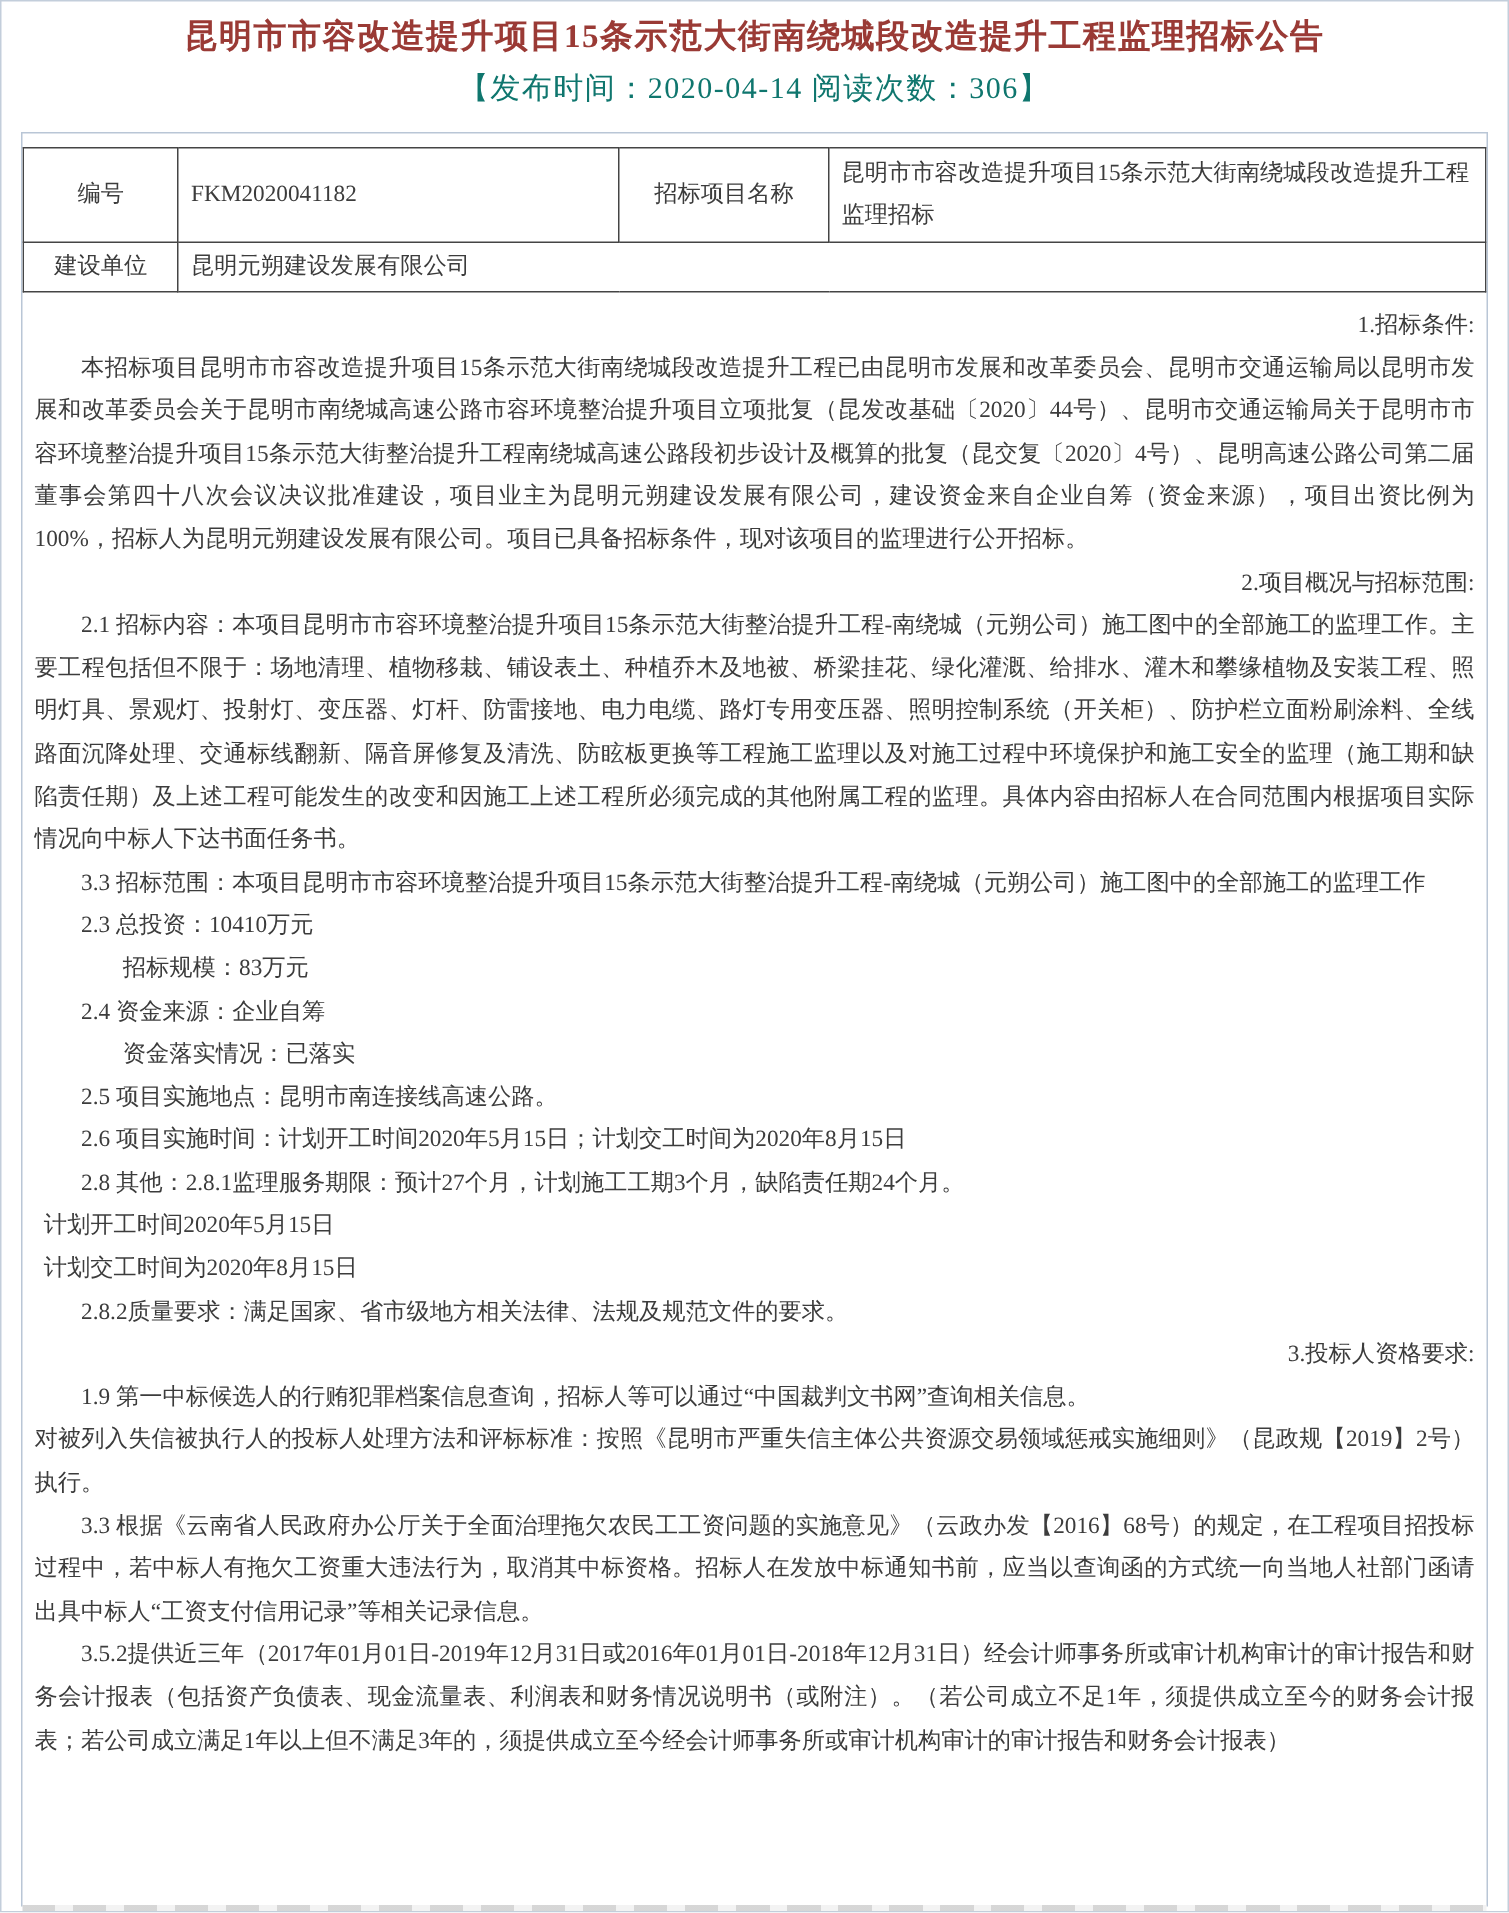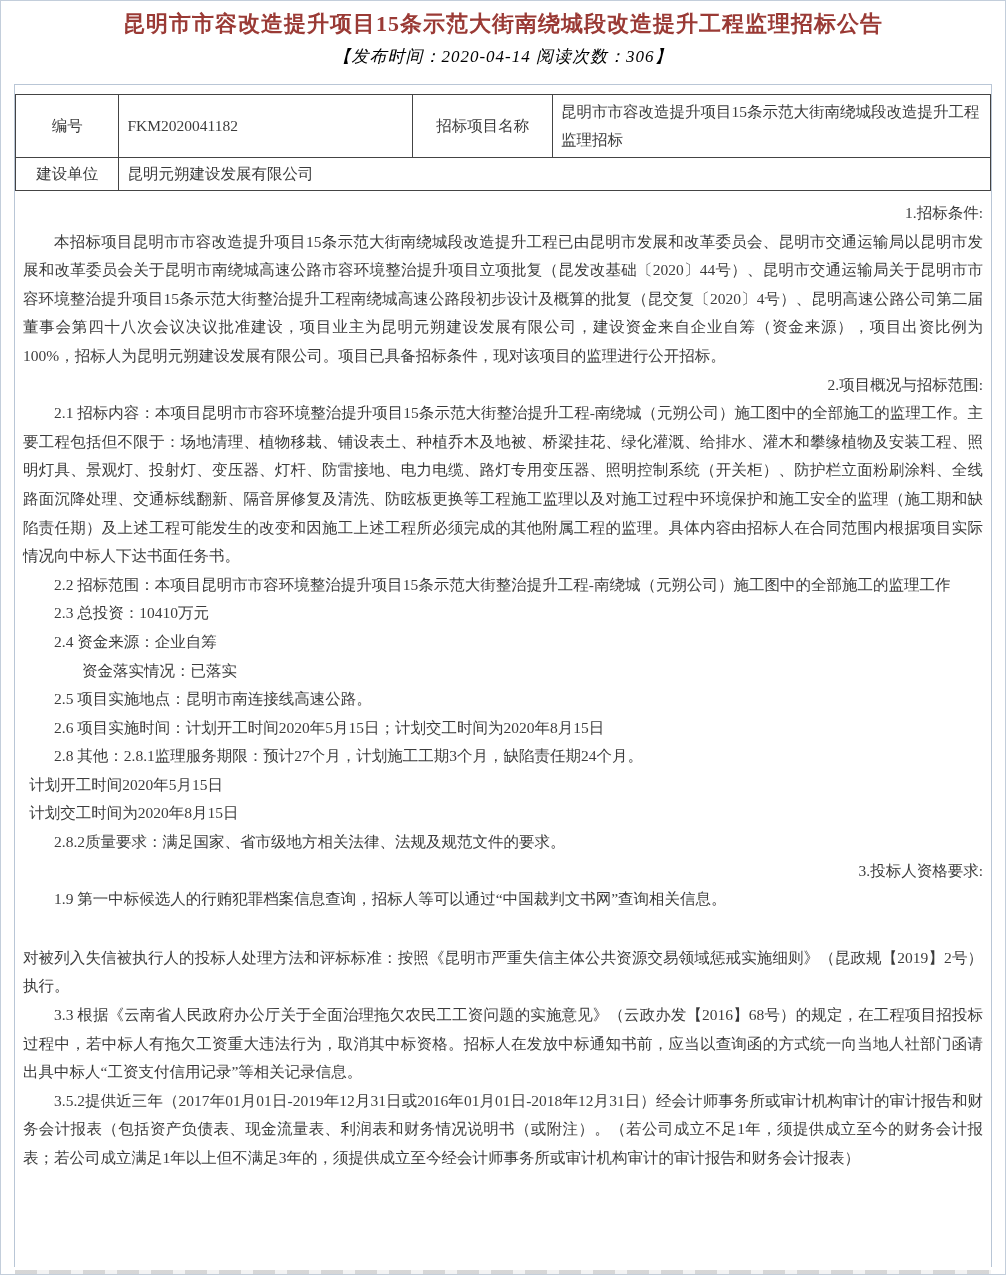--- a/index.html
+++ b/index.html
@@ -15,24 +15,23 @@
   .title{
     margin:0;
     font-size:22px;
     font-weight:bold;
     color:#9a3a35;
     letter-spacing:1px;
     line-height:28px;
   }
   .meta{
     margin-top:7px;
-    font-size:17px;
-    color:#000000;
+    font-size:20px;
+    color:#0f766e;
     letter-spacing:1px;
-    font-style:italic;
   }
   .content{
     margin:16px 13px 0 13px;
     border-top:1px solid #b9c6d6;
     border-left:1px solid #b9c6d6;
     border-right:1px solid #b9c6d6;
     height:1182px;
     overflow:hidden;
   }
   table.info{
@@ -61,21 +60,21 @@
     padding:8px 8px 0 8px;
     font-size:15.5px;
     color:#3c3c3c;
     line-height:28.6px;
   }
   .bodytext p{margin:0;text-align:justify;word-break:break-word;}
   p.heading{text-indent:0;text-align:right;}
   p.para{text-indent:2em;}
   p.sub{text-indent:3.8em;text-align:left;}
   p.plan{text-indent:0.4em;text-align:left;}
-  p.cont{text-indent:0;margin-top:30px;}
+  p.cont{text-indent:0;}
   .cutoff{
     position:absolute;
     left:14px;right:14px;bottom:0;
     height:4px;
     background:repeating-linear-gradient(90deg,#c9c9c9 0 22px,#efefef 22px 34px);
     opacity:0.75;
   }
 </style>
 </head>
 <body>
@@ -102,22 +101,23 @@
         <td colspan="3">昆明元朔建设发展有限公司</td>
       </tr>
     </tbody>
       </table>
 
     <div class="bodytext" id="body-text">
         <p class="heading">1.招标条件:</p>
         <p class="para">本招标项目昆明市市容改造提升项目15条示范大街南绕城段改造提升工程已由昆明市发展和改革委员会、昆明市交通运输局以昆明市发展和改革委员会关于昆明市南绕城高速公路市容环境整治提升项目立项批复（昆发改基础〔2020〕44号）、昆明市交通运输局关于昆明市市容环境整治提升项目15条示范大街整治提升工程南绕城高速公路段初步设计及概算的批复（昆交复〔2020〕4号）、昆明高速公路公司第二届董事会第四十八次会议决议批准建设，项目业主为昆明元朔建设发展有限公司，建设资金来自企业自筹（资金来源），项目出资比例为100%，招标人为昆明元朔建设发展有限公司。项目已具备招标条件，现对该项目的监理进行公开招标。</p>
         <p class="heading">2.项目概况与招标范围:</p>
         <p class="para">2.1 招标内容：本项目昆明市市容环境整治提升项目15条示范大街整治提升工程-南绕城（元朔公司）施工图中的全部施工的监理工作。主要工程包括但不限于：场地清理、植物移栽、铺设表土、种植乔木及地被、桥梁挂花、绿化灌溉、给排水、灌木和攀缘植物及安装工程、照明灯具、景观灯、投射灯、变压器、灯杆、防雷接地、电力电缆、路灯专用变压器、照明控制系统（开关柜）、防护栏立面粉刷涂料、全线路面沉降处理、交通标线翻新、隔音屏修复及清洗、防眩板更换等工程施工监理以及对施工过程中环境保护和施工安全的监理（施工期和缺陷责任期）及上述工程可能发生的改变和因施工上述工程所必须完成的其他附属工程的监理。具体内容由招标人在合同范围内根据项目实际情况向中标人下达书面任务书。</p>
-        <p class="para">2.2 招标范围：本项目昆明市市容环境整治提升项目15条示范大街整治提升工程-南绕城（元朔公司）施工图中的全部施工的监理工作</p>
+        <p class="para">3.3 招标范围：本项目昆明市市容环境整治提升项目15条示范大街整治提升工程-南绕城（元朔公司）施工图中的全部施工的监理工作</p>
         <p class="para">2.3 总投资：10410万元</p>
+        <p class="sub">招标规模：83万元</p>
         <p class="para">2.4 资金来源：企业自筹</p>
         <p class="sub">资金落实情况：已落实</p>
         <p class="para">2.5 项目实施地点：昆明市南连接线高速公路。</p>
         <p class="para">2.6 项目实施时间：计划开工时间2020年5月15日；计划交工时间为2020年8月15日</p>
         <p class="para">2.8 其他：2.8.1监理服务期限：预计27个月，计划施工工期3个月，缺陷责任期24个月。</p>
         <p class="plan">计划开工时间2020年5月15日</p>
         <p class="plan">计划交工时间为2020年8月15日</p>
         <p class="para">2.8.2质量要求：满足国家、省市级地方相关法律、法规及规范文件的要求。</p>
         <p class="heading">3.投标人资格要求:</p>
         <p class="para">1.9 第一中标候选人的行贿犯罪档案信息查询，招标人等可以通过“中国裁判文书网”查询相关信息。</p>

